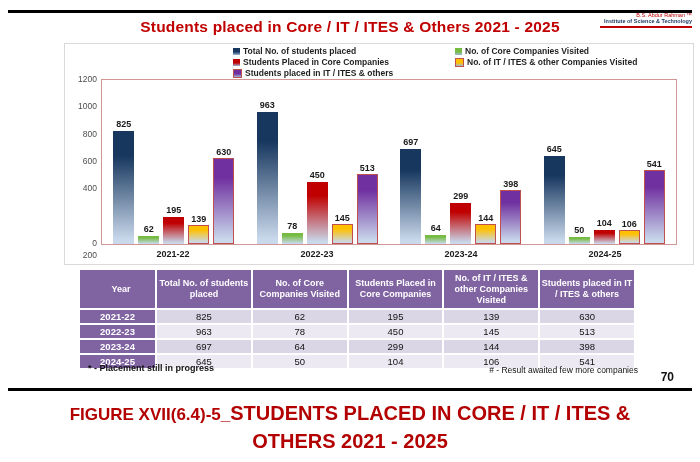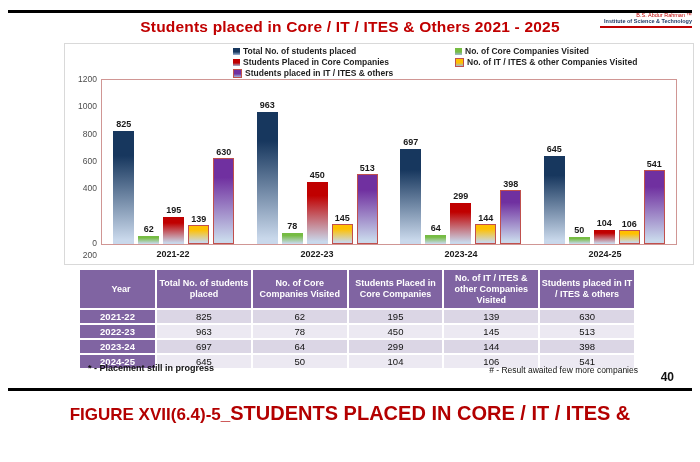--- a/index.html
+++ b/index.html
@@ -235,19 +235,20 @@
         <td>50</td>
         <td>104</td>
         <td>106</td>
         <td>541</td>
       </tr>
     </tbody>
 </table>
 
 <div class="footnote" id="footnote-left">* - Placement still in progress</div>
 <div class="footnote" id="footnote-right"># - Result awaited few more companies</div>
-<div id="page-number">40</div>
+<div id="page-number">70</div>
 
 <div class="rule" id="rule-bottom"></div>
 
 <div id="caption">
   <span class="prefix">FIGURE XVII(6.4)-5_</span><span class="main">STUDENTS PLACED IN CORE / IT / ITES &amp;</span><br>
+  <span class="main">OTHERS 2021 - 2025</span>
 </div>
 
 </body></html>

